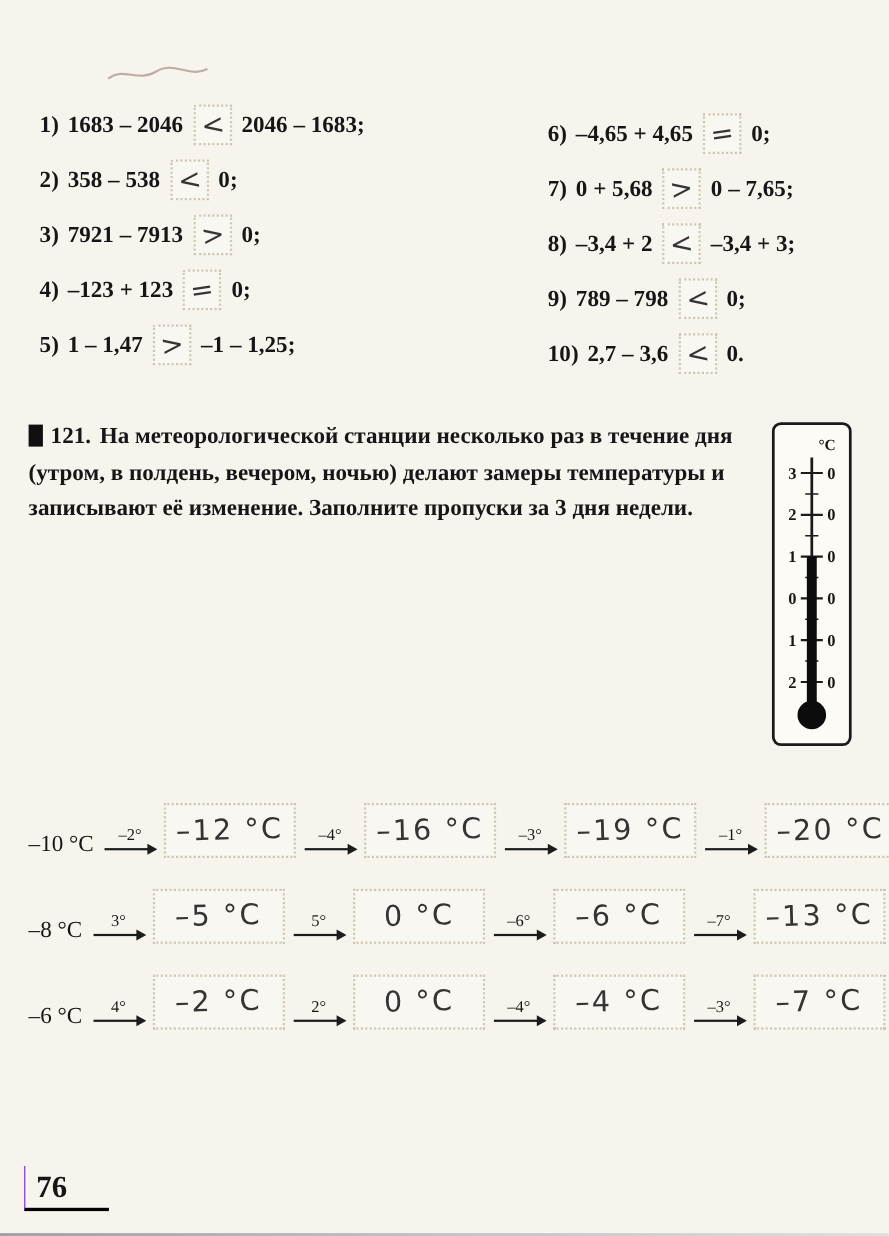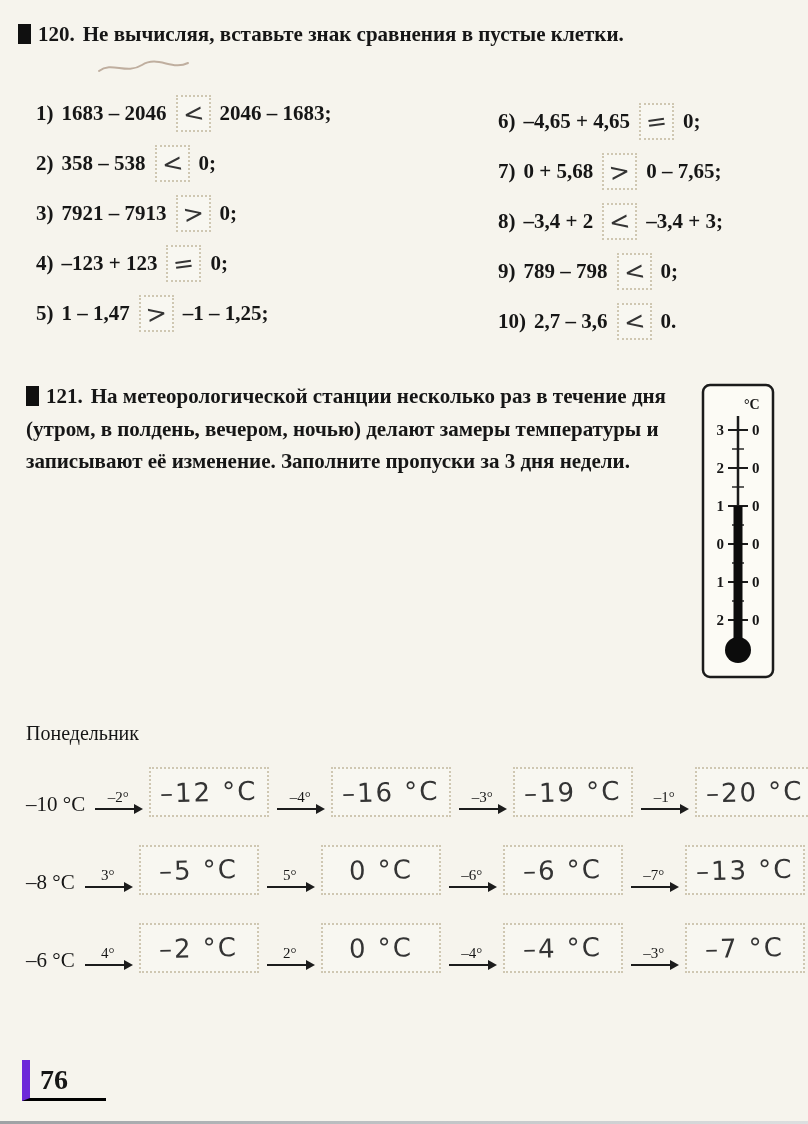--- a/index.html
+++ b/index.html
@@ -45,35 +45,32 @@
   .arrow-wrap{display:inline-flex;flex-direction:column;align-items:center;width:52px;flex:0 0 auto;}
   .delta{font-size:15px;line-height:1;margin-bottom:3px;white-space:nowrap;}
   .arrow{position:relative;width:46px;height:2px;background:#1c1c1c;margin-bottom:7px;}
   .arrow::after{content:"";position:absolute;right:-2px;top:-4px;width:0;height:0;
     border-top:5px solid transparent;border-bottom:5px solid transparent;border-left:9px solid #1c1c1c;}
   .temp-box{min-width:104px;height:46px;padding:0 6px;border:2px dotted #cfc7b2;
     display:flex;align-items:center;justify-content:center;background:rgba(255,255,255,.25);}
   .hand-temp{font-size:26px;letter-spacing:2px;transform:rotate(-1.5deg);white-space:nowrap;}
 
   
-  .page-num-wrap{position:absolute;left:22px;top:1060px;border-left:8px solid #6d28d9;
+  .page-num-wrap{position:absolute;left:22px;top:1060px;border-left:1px solid #6d28d9;
     padding:4px 4px 2px 10px;width:62px;border-bottom:3px solid #000;}
   .page-num{font-size:28px;font-weight:700;}
 
   .scan-edge{position:absolute;bottom:0;left:0;right:0;height:3px;
     background:linear-gradient(90deg,#565e69,#8d959f 45%,#c9ced5);opacity:.55;}
 </style>
 </head>
 <body>
 
 <div class="page">
 
-  <div class="ex120-header">
-    <span class="sq"></span><span class="ex-num">120.</span><span>Не вычисляя, вставьте знак сравнения в пустые клетки.</span>
-  </div>
 
   <svg class="scribble" width="96" height="24" viewBox="0 0 96 24">
     <path d="M3,15 C 16,5 30,19 46,9 S 76,15 92,7" fill="none" stroke="#a38a76" stroke-width="2" stroke-linecap="round"></path>
   </svg>
 
   <div class="eq-col left">
     <div class="eq">
       <span class="eq-num">1)</span>
       <span>1683 – 2046</span>
       <span class="sign-box">
@@ -195,21 +192,20 @@
 
       <line x1="38" y1="34" x2="38" y2="124" stroke="#1b1b1b" stroke-width="2.5"></line>
       <rect x="33.5" y="124" width="9" height="138" fill="#0c0c0c"></rect>
       <circle cx="38" cy="268" r="13" fill="#0c0c0c"></circle>
     </svg>
   </div>
 
   <div class="days">
 
     <div class="day">
-      <div class="day-name">Понедельник</div>
       <div class="chain">
         <span class="start">–10 °C</span>
         <span class="arrow-wrap">
           <span class="delta">–2°</span>
           <span class="arrow"></span>
         </span>
         <span class="temp-box">
             <span class="hand hand-temp">–12 °C</span>
           </span>
         <span class="arrow-wrap">

